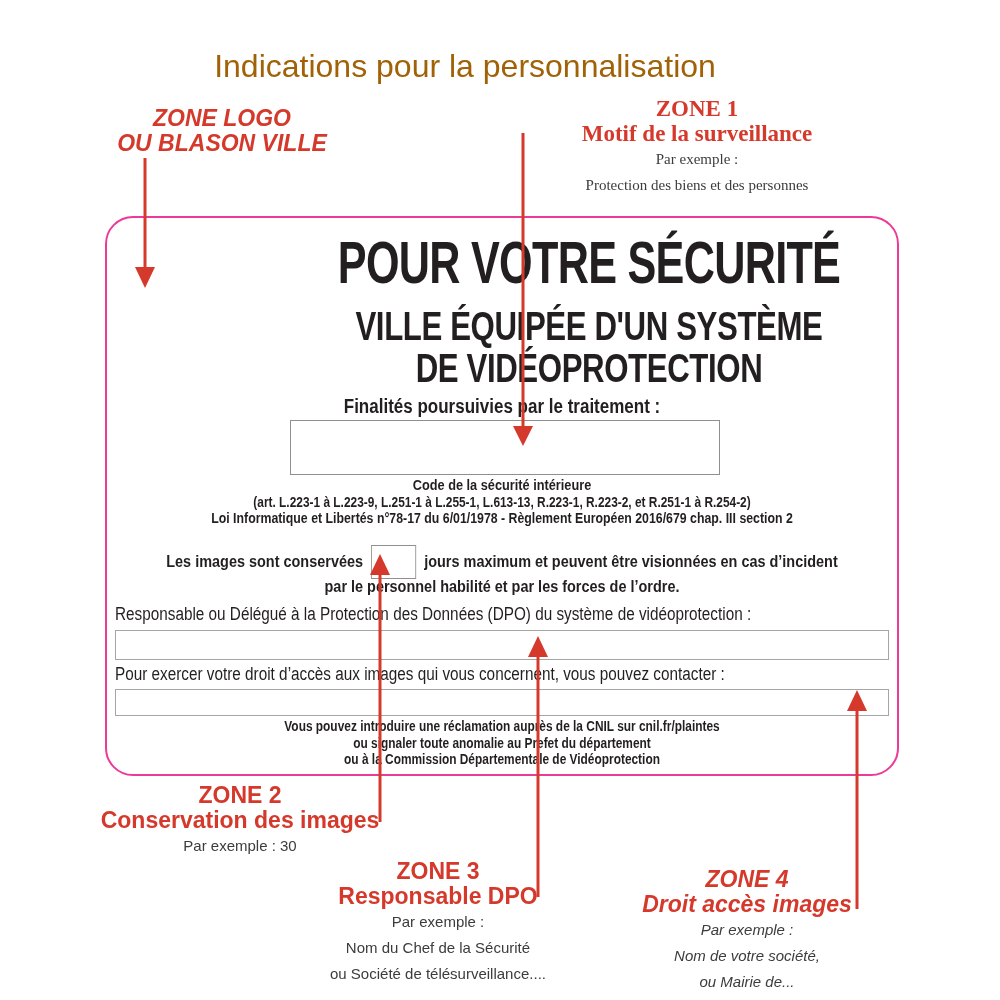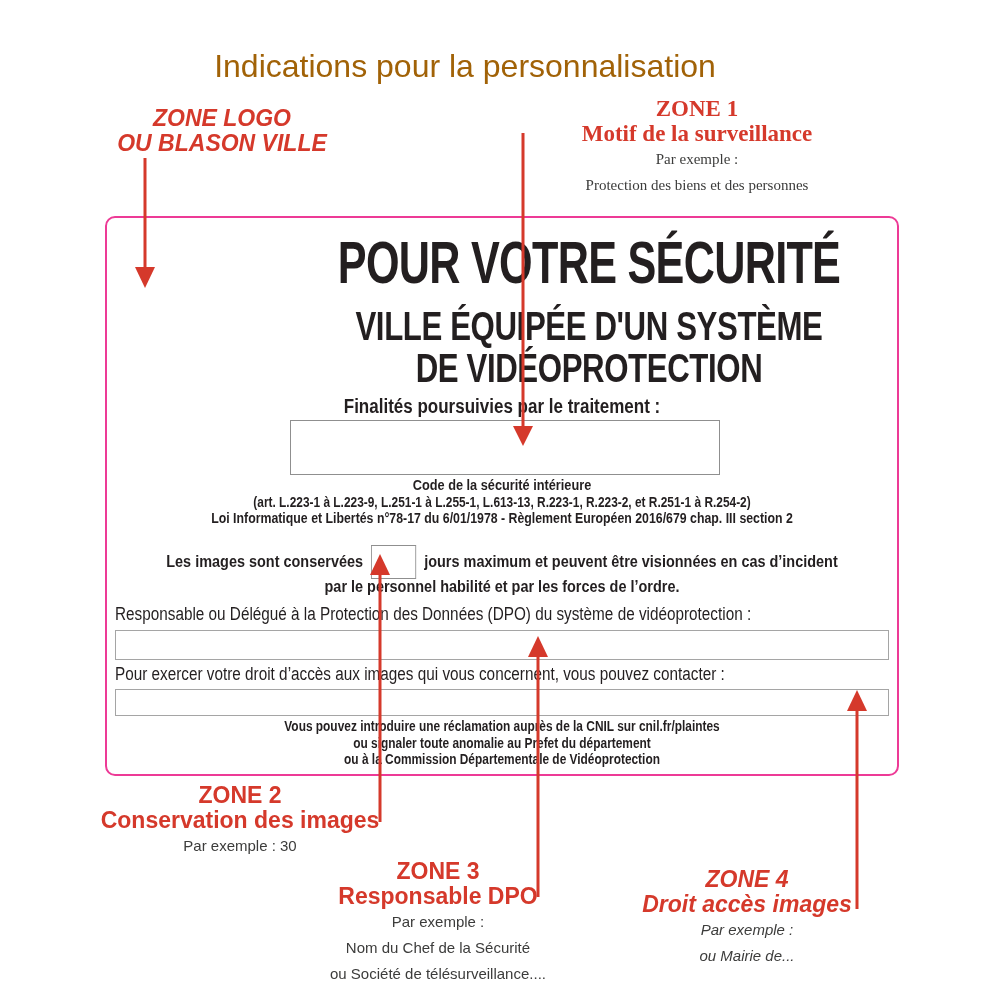--- a/index.html
+++ b/index.html
@@ -12,21 +12,21 @@
   .zone{position:absolute;text-align:center;}
   .zr{font-size:23px;font-weight:700;color:#d5392b;line-height:25px;white-space:nowrap;}
   .zd{font-size:15px;font-weight:400;color:#3c3c3b;line-height:26px;white-space:nowrap;}
   .zone-logo{left:92px;top:106px;width:260px;font-style:italic;}
   .zone-1{left:517px;top:96px;width:360px;font-family:Liberation Serif, serif;}
   .zone-2{left:90px;top:783px;width:300px;}
   .zone-3{left:298px;top:859px;width:280px;text-align:center;}
   .zone-4{left:607px;top:867px;width:280px;font-style:italic;}
   
   .sign{position:absolute;left:105px;top:216px;width:790px;height:556px;
-        border:2px solid #ed3a96;border-radius:10px;background:#fff;z-index:1;}
+        border:2px solid #ed3a96;border-radius:28px;background:#fff;z-index:1;}
   .sign *{color:#231f20;}
   .sline{position:absolute;left:0;width:790px;text-align:center;white-space:nowrap;}
   .cond{transform:scaleX(0.85);transform-origin:50% 50%;}
   .t1{top:10px;font-size:60px;font-weight:700;letter-spacing:-1px;
       transform:translateX(87px) scaleX(0.72);}
   .t2{top:86px;font-size:40px;font-weight:700;letter-spacing:-0.5px;
       transform:translateX(87px) scaleX(0.78);}
   .t3{top:128px;font-size:40px;font-weight:700;letter-spacing:-0.5px;
       transform:translateX(87px) scaleX(0.78);}
   .purpose-label{top:177px;font-size:20px;font-weight:700;}
@@ -114,20 +114,21 @@
     <div class="zr">Responsable DPO</div>
     <div class="zd">Par exemple :</div>
     <div class="zd">Nom du Chef de la Sécurité</div>
     <div class="zd">ou Société de télésurveillance....</div>
   </div>
 
   <div class="zone zone-4">
     <div class="zr">ZONE 4</div>
     <div class="zr">Droit accès images</div>
     <div class="zd">Par exemple :</div>
+    <div class="zd">Nom de votre société,</div>
     <div class="zd">ou Mairie de...</div>
   </div>
 
   <svg class="arrows" width="1000" height="1000" viewBox="0 0 1000 1000">
     <g stroke="#d5392b" fill="#d5392b">
       <line x1="145" y1="158" x2="145" y2="268" stroke-width="3"></line>
       <polygon points="135,267 155,267 145,288" stroke="none"></polygon>
     </g>
     <g stroke="#d5392b" fill="#d5392b">
       <line x1="523" y1="133" x2="523" y2="427" stroke-width="3"></line>

